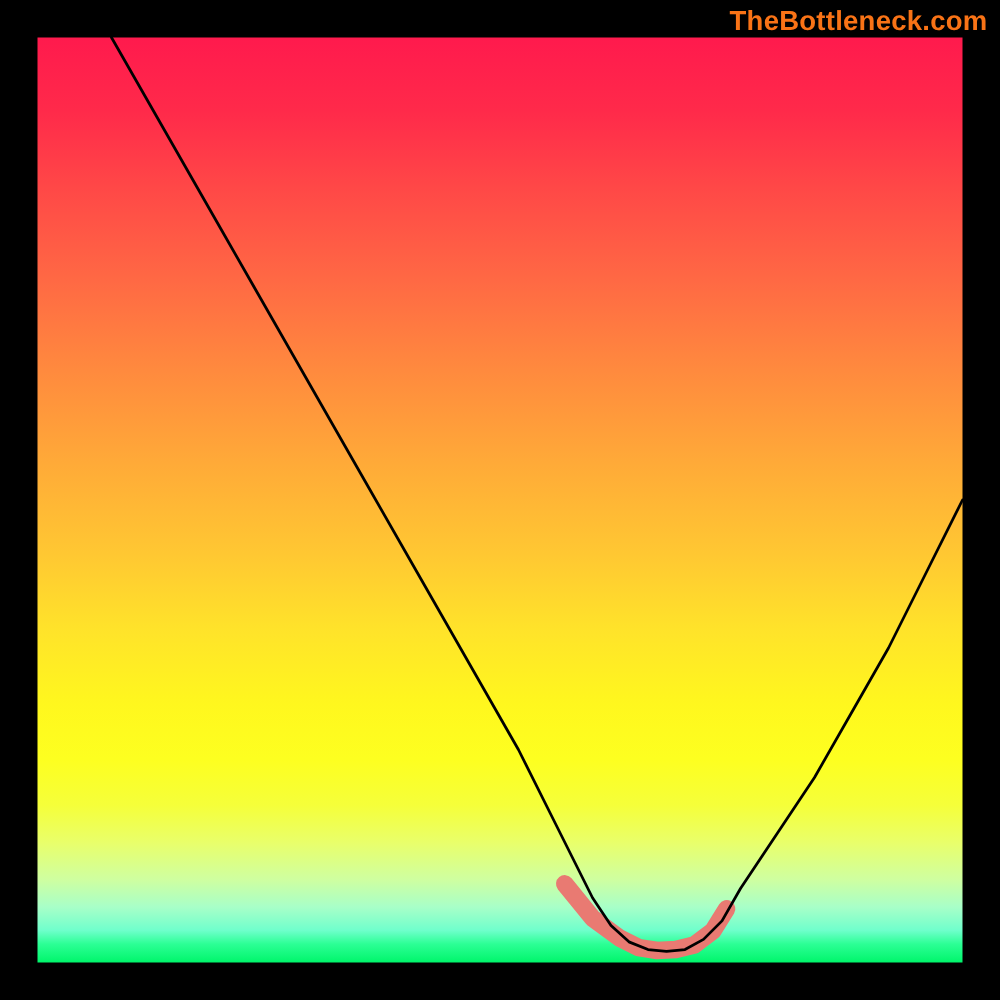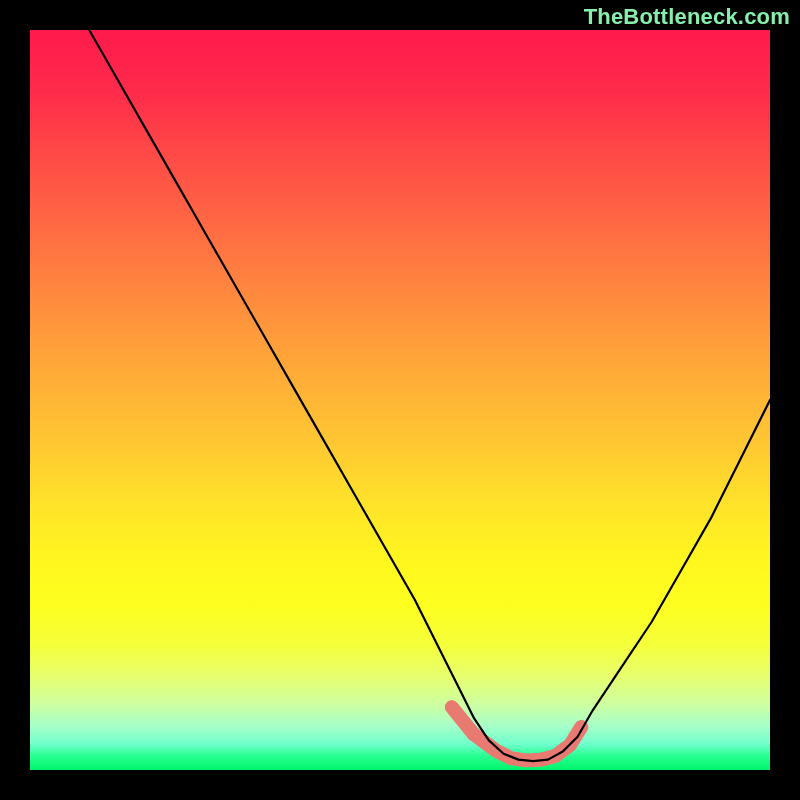--- a/index.html
+++ b/index.html
@@ -14,21 +14,21 @@
   .frame {
     position: relative;
     width: 800px;
     height: 800px;
     background: #000;
   }
   .watermark {
     position: absolute;
     top: 4px;
     right: 10px;
-    color: #86efac;
+    color: #f97316;
     font-size: 22px;
     font-weight: 600;
     letter-spacing: 0.2px;
     z-index: 10;
     text-align: center;
   }
   .plot-area {
     position: absolute;
     left: 30px;
     top: 30px;

